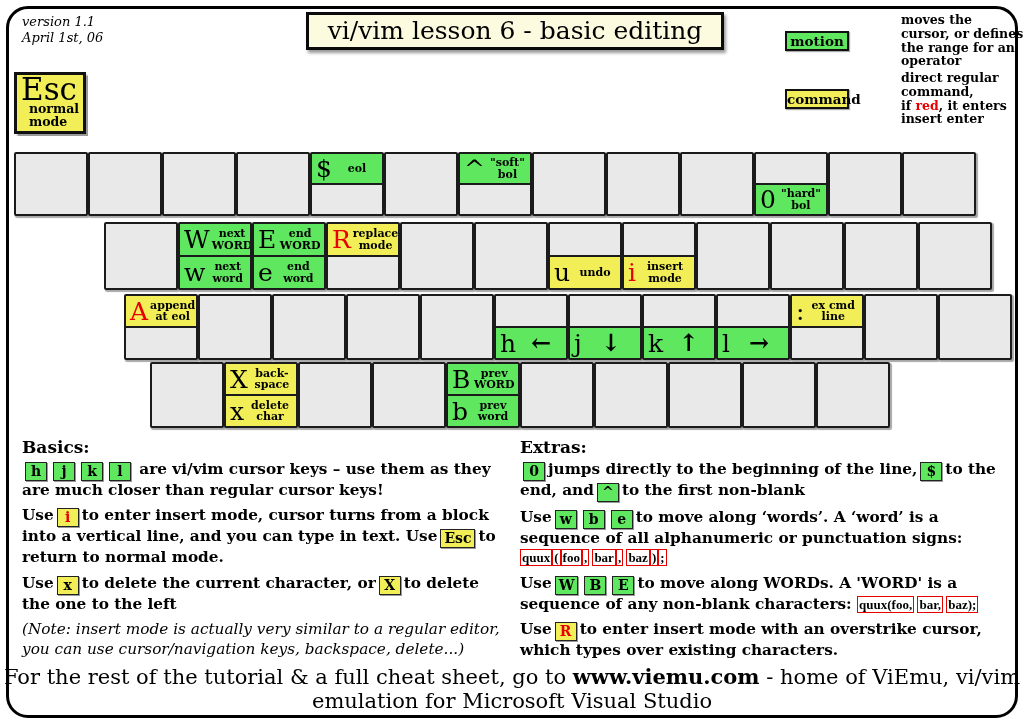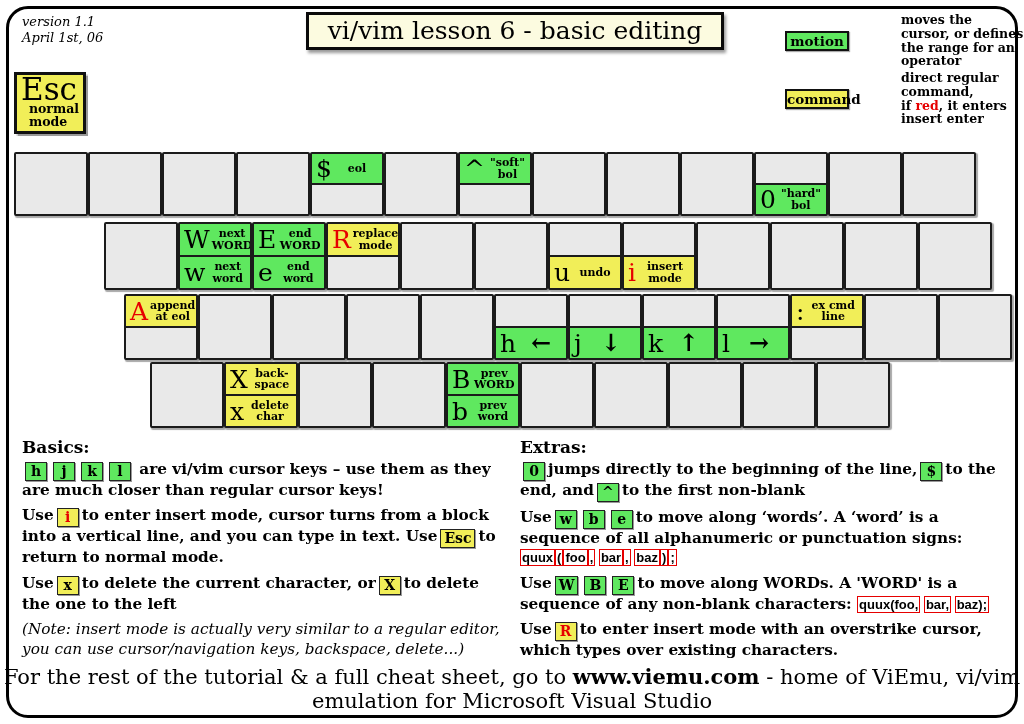--- a/index.html
+++ b/index.html
@@ -45,21 +45,21 @@
   #extras{left:520px;width:494px;}
   .heading{font-weight:bold;font-size:17px;margin:0 0 3px 0;}
   .para{font-weight:bold;font-size:15.3px;line-height:1.27;margin:0 0 6px 0;}
   .note{font-weight:normal;font-style:italic;}
   .badge{display:inline-block;min-width:14px;padding:0 3px;border:1.8px solid #222;
     font-weight:bold;font-size:14px;line-height:17px;text-align:center;
     vertical-align:-2px;margin:0 3px;box-shadow:1px 1px 0 #999;}
   .badge.g{background:#5fe85f;}
   .badge.y{background:#f1ee58;}
   .badge.yr{background:#f1ee58;color:#e60000;}
-  .code{font-family:Liberation Sans, sans-serif;font-weight:bold;font-size:13px;white-space:nowrap;}
+  .code{font-family:Liberation Serif, serif;font-weight:bold;font-size:13px;white-space:nowrap;}
   .tok{border:1px solid #e60000;padding:0 1px;}
   
   .footer{position:absolute;left:0;bottom:11px;width:1024px;text-align:center;font-size:21px;}
 </style>
 </head>
 <body>
 
 <div class="frame"></div>
 
 <div class="version">

